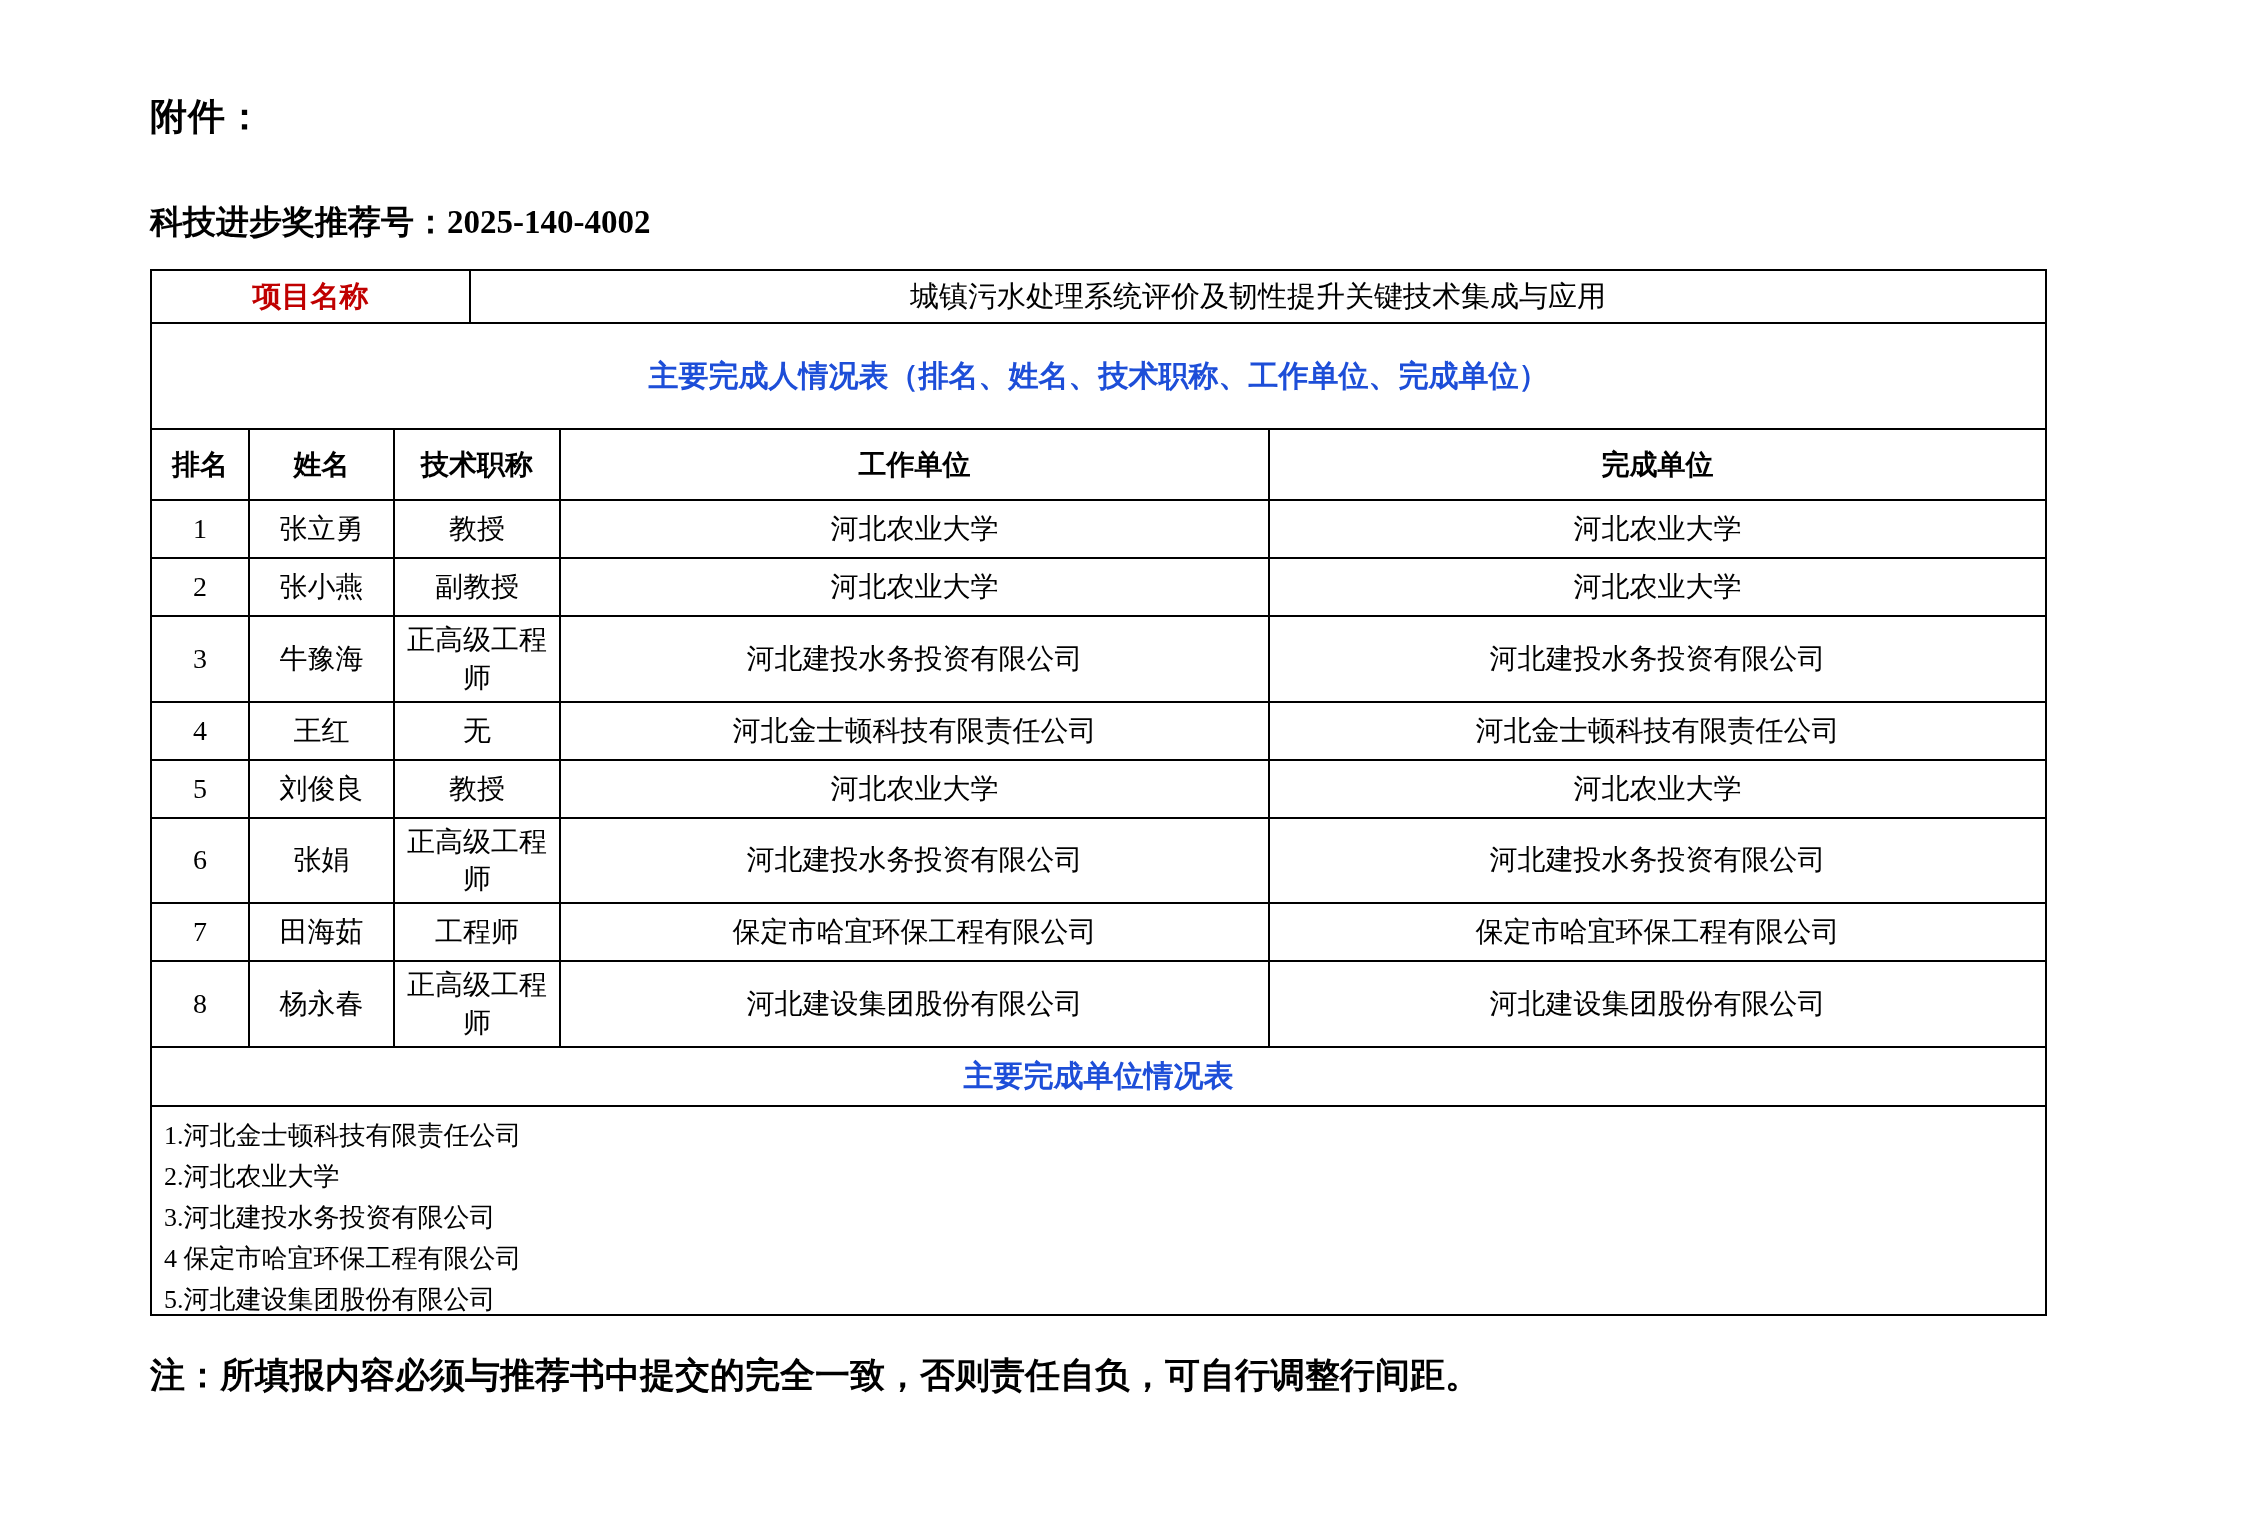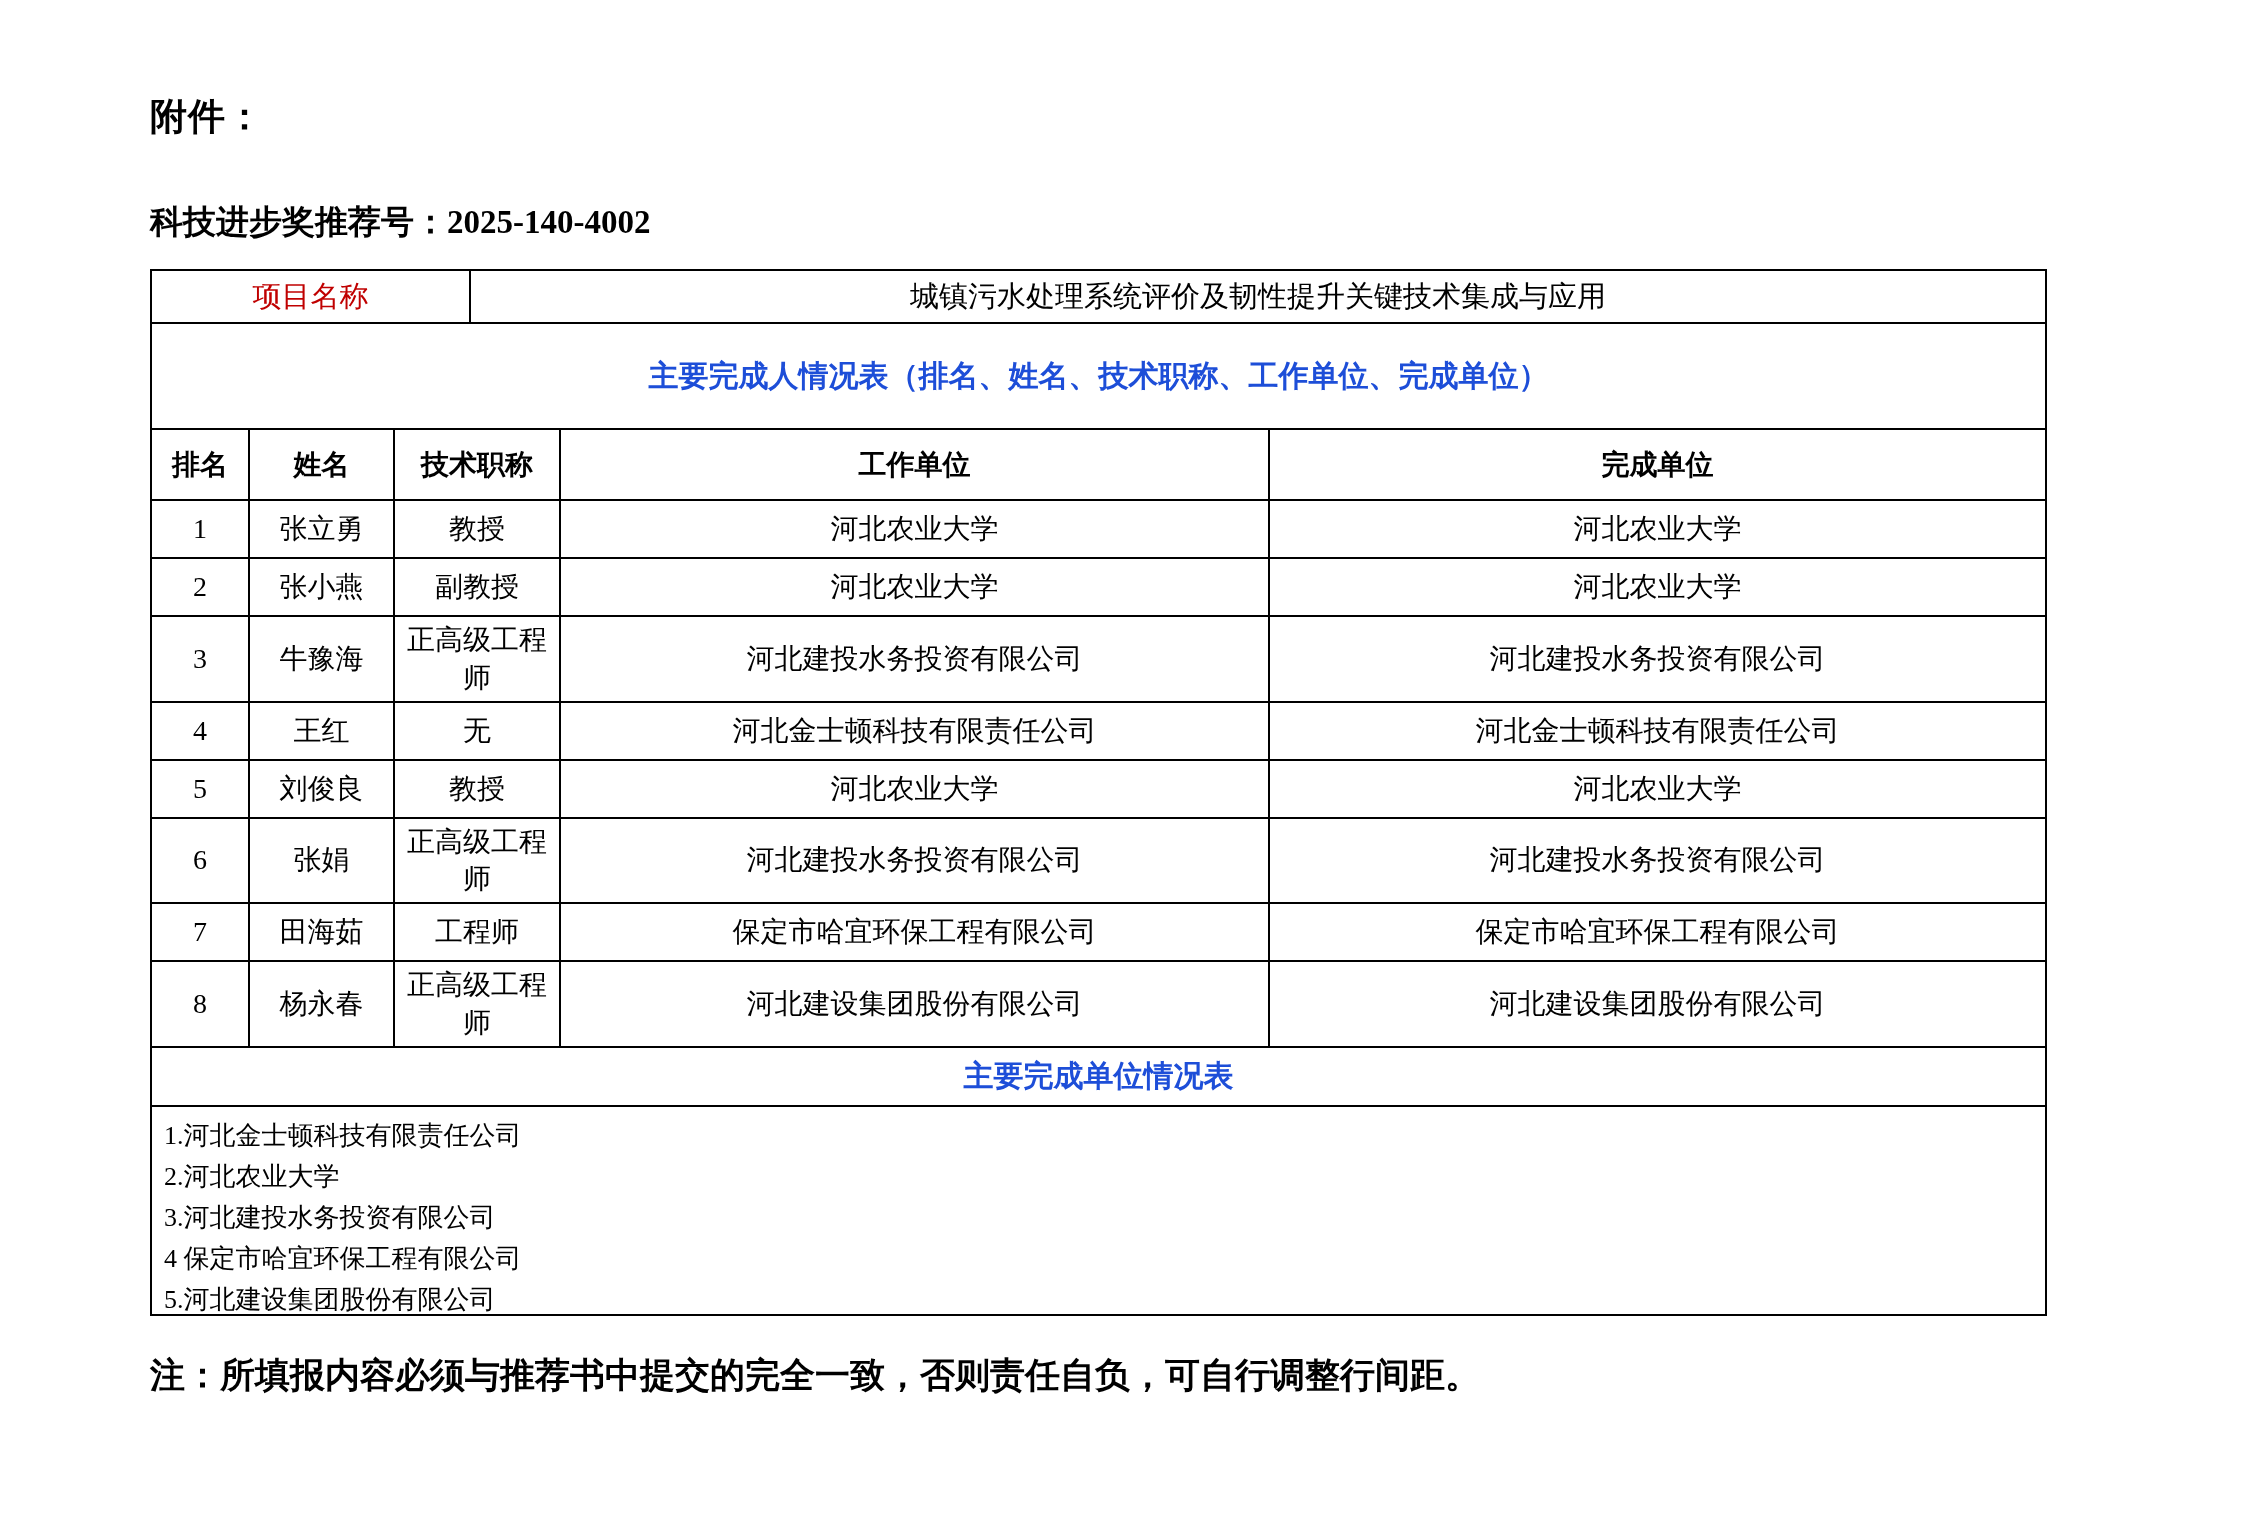--- a/index.html
+++ b/index.html
@@ -29,21 +29,21 @@
     border: 2px solid #000;
   }
   table { border-collapse: collapse; width: 100%; table-layout: fixed; }
   td, th { vertical-align: middle; text-align: center; }
 
   
   .info-table td { border-bottom: 2px solid #000; font-size: 29px; }
   .info-table .lbl {
     width: 318px;
     border-right: 2px solid #000;
-    color: #c00000; font-weight: normal;
+    color: #c00000; font-weight: bold;
     height: 52px;
   }
   .info-table .val { font-weight: normal; }
 
   
   .band {
     border-bottom: 2px solid #000;
     display: flex; align-items: center; justify-content: center;
     color: #1d4ed8; font-weight: bold; font-size: 30px;
     text-align: center;

